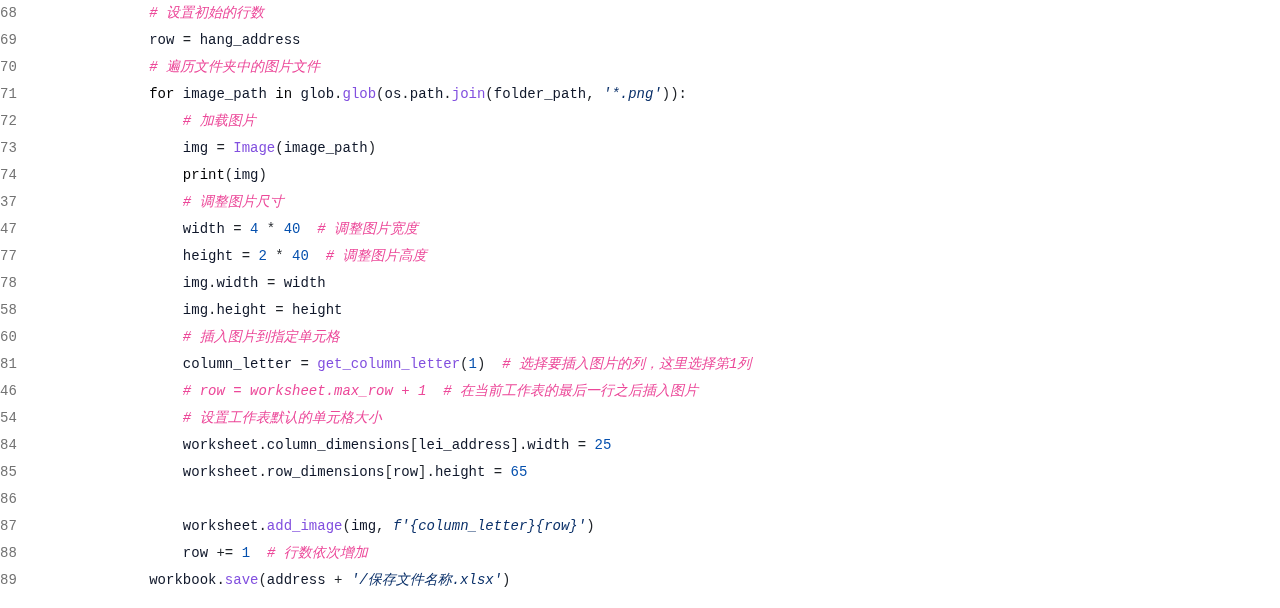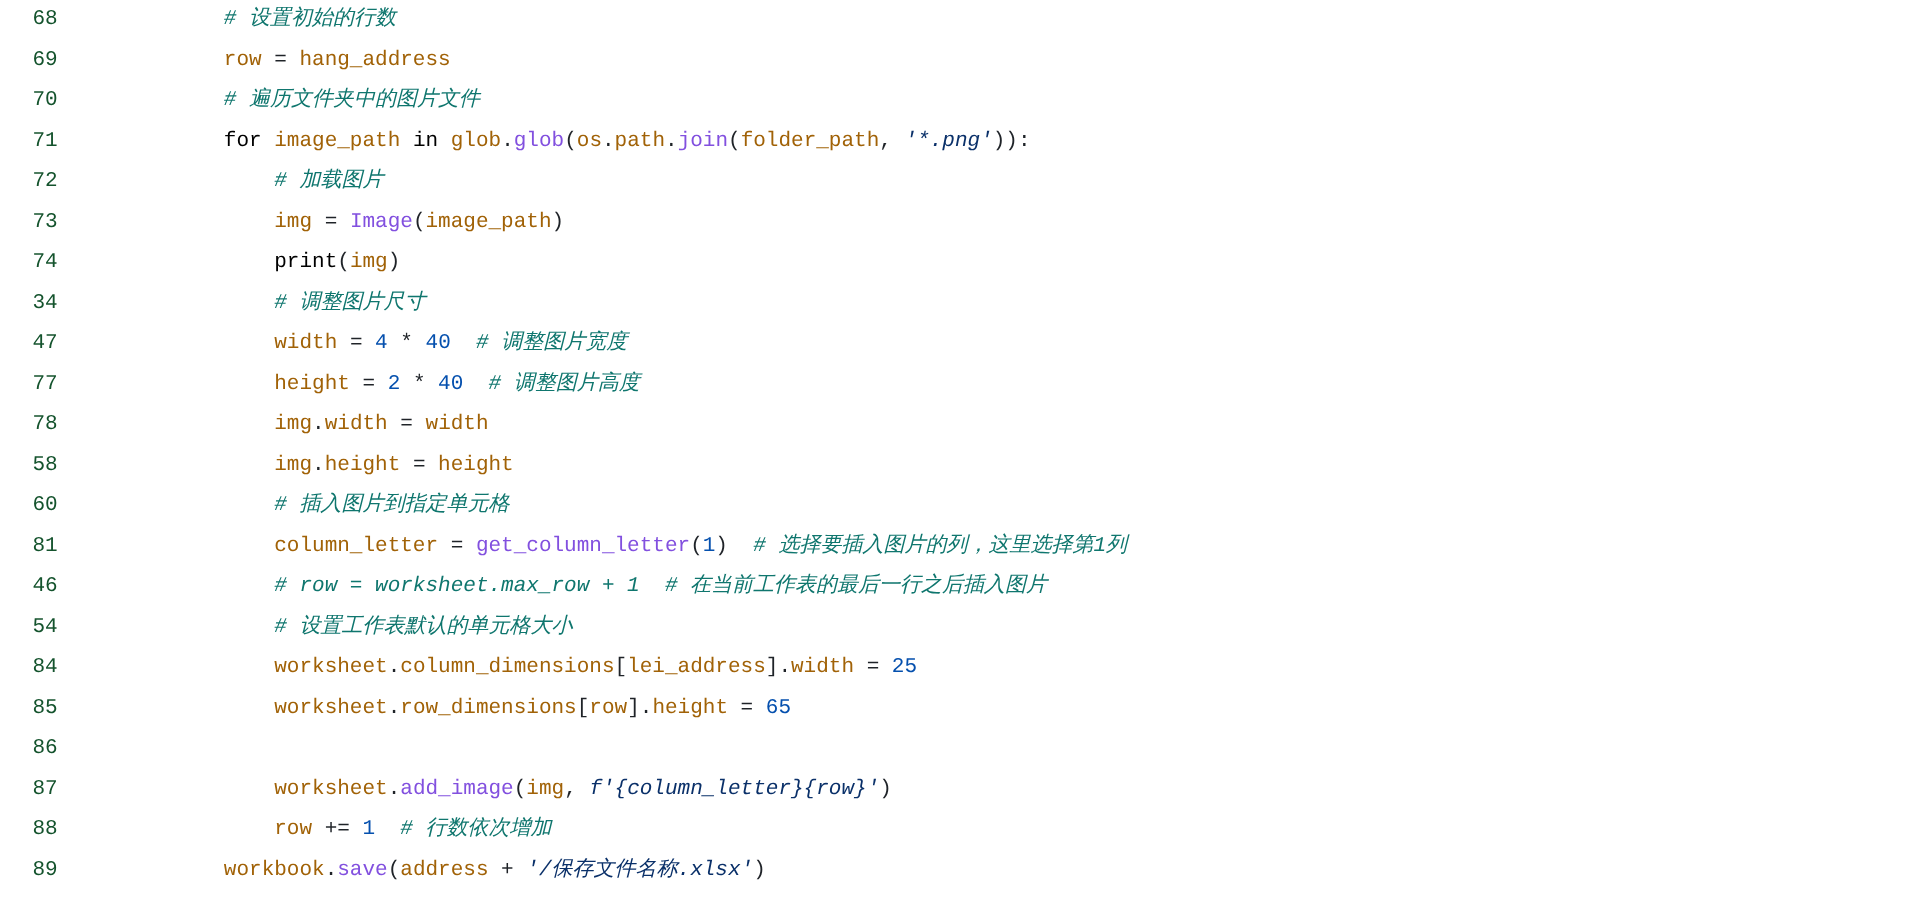--- a/index.html
+++ b/index.html
@@ -12,56 +12,56 @@
     width: 1280px;
     height: 608px;
     overflow: hidden;
   }
   .code-container {
     display: flex;
     line-height: 27px;
   }
   .gutter {
     width: 60px;
-    text-align: center;
+    text-align: left;
     padding-right: 18px;
-    color: #14532d;
+    color: #737373;
     user-select: none;
     flex-shrink: 0;
   }
   .code {
     flex: 1;
     white-space: pre;
     padding-left: 4px;
   }
   .line {
     height: 27px;
   }
   
-  .c  { color: #0f766e; font-style: italic; }   
+  .c  { color: #ec4899; font-style: italic; }   
   .k  { color: #000000; }                        
-  .n  { color: #a16207; }                        
+  .n  { color: #0f172a; }                        
   .o  { color: #1f2328; }                        
   .s  { color: #0a3069; font-style: italic; }                        
   .m  { color: #0550ae; }                        
   .f  { color: #8250df; }                        
 </style>
 </head>
 <body>
 
 <div class="code-container">
   <div class="gutter" id="gutter">
       <div class="line">68</div>
       <div class="line">69</div>
       <div class="line">70</div>
       <div class="line">71</div>
       <div class="line">72</div>
       <div class="line">73</div>
       <div class="line">74</div>
-      <div class="line">34</div>
+      <div class="line">37</div>
       <div class="line">47</div>
       <div class="line">77</div>
       <div class="line">78</div>
       <div class="line">58</div>
       <div class="line">60</div>
       <div class="line">81</div>
       <div class="line">46</div>
       <div class="line">54</div>
       <div class="line">84</div>
       <div class="line">85</div>

